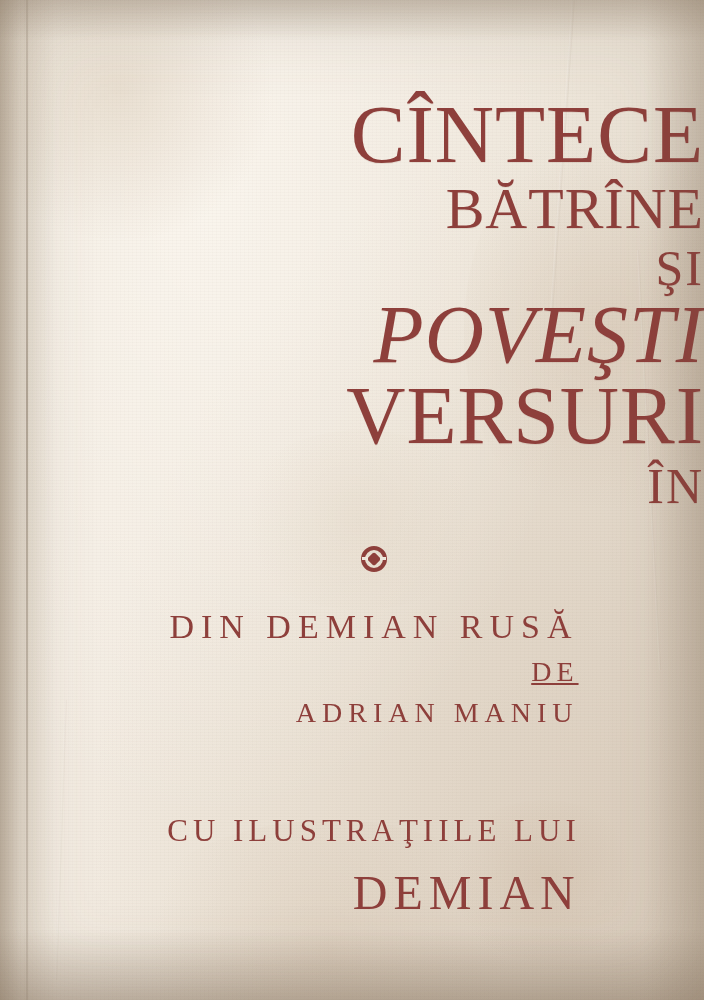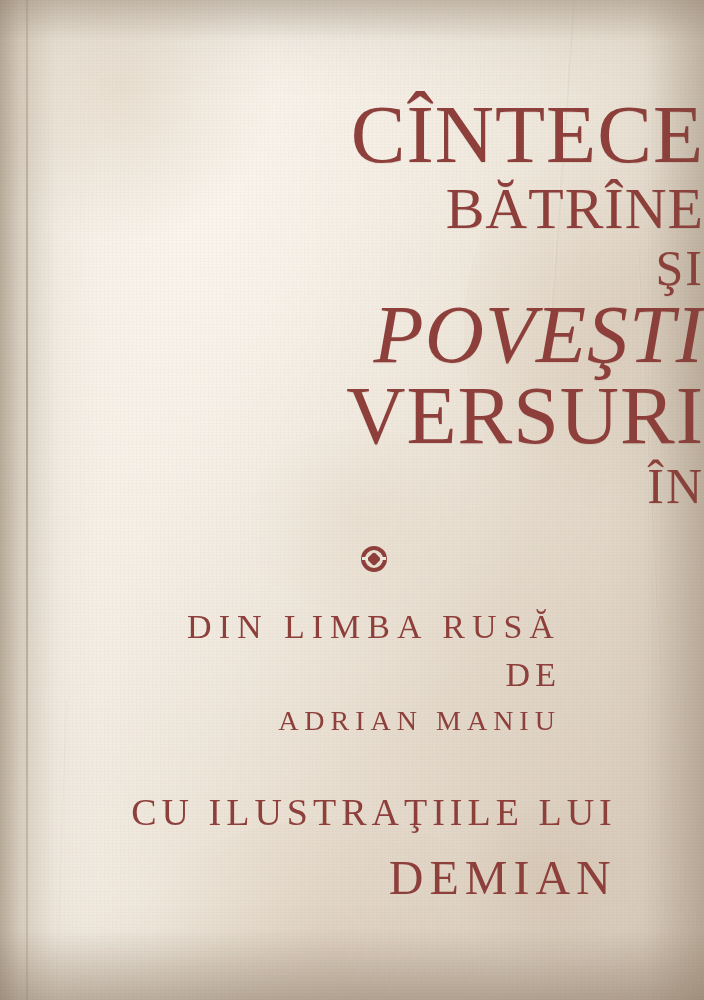--- a/index.html
+++ b/index.html
@@ -146,28 +146,28 @@
   }
   .ornament .o-tick.tl { left: 1px; top: 11px; }
   .ornament .o-tick.tr { right: 1px; top: 11px; }
 
   .credits {
     margin-top: 34px;
     color: #8e3f3b;
   }
   .cred-line { line-height: 1.25; }
   .c-din   { font-size: 34px; letter-spacing: 7px; }
-  .c-de    { font-size: 34px; letter-spacing: 5px; margin-top: 6px; }
+  .c-de    { font-size: 28px; letter-spacing: 5px; margin-top: 6px; text-decoration: underline; }
   .c-autor { font-size: 28px; letter-spacing: 6px; margin-top: 6px; }
 
   .illus {
     margin-top: 52px;
     color: #8e3f3b;
   }
-  .i-cu     { font-size: 38px; letter-spacing: 5px; }
+  .i-cu     { font-size: 31px; letter-spacing: 5px; margin-top: 31px; }
   .i-demian { font-size: 48px; letter-spacing: 6px; margin-top: 16px; }
 
   
   .vignette {
     position: absolute; inset: 0;
     box-shadow: inset 0 0 90px rgba(110,92,72,0.30);
     pointer-events: none;
   }
 </style>
 </head>
@@ -204,21 +204,21 @@
     </div>
 
     <div class="ornament">
       <div class="o-outer"></div>
       <div class="o-inner"></div>
       <div class="o-tick tl"></div>
       <div class="o-tick tr"></div>
     </div>
 
     <div class="credits">
-      <div class="cred-line c-din">DIN  LIMBA  RUSĂ</div>
+      <div class="cred-line c-din">DIN  DEMIAN  RUSĂ</div>
       <div class="cred-line c-de">DE</div>
       <div class="cred-line c-autor">ADRIAN  MANIU</div>
     </div>
 
     <div class="illus">
       <div class="i-cu">CU ILUSTRAŢIILE LUI</div>
       <div class="i-demian">DEMIAN</div>
     </div>
 
   </div>

